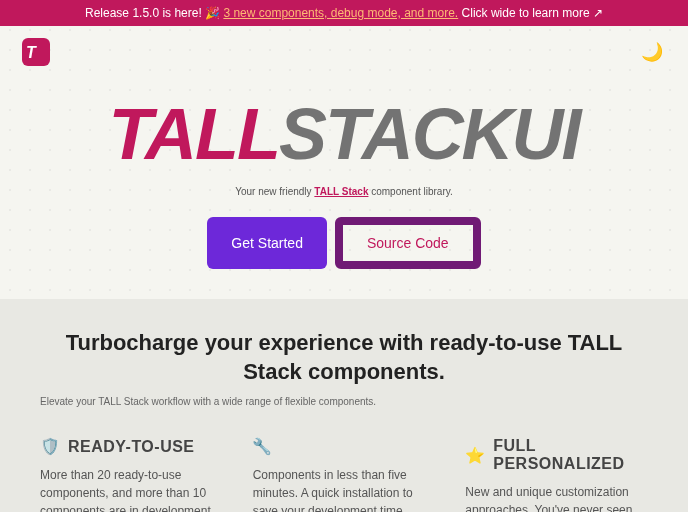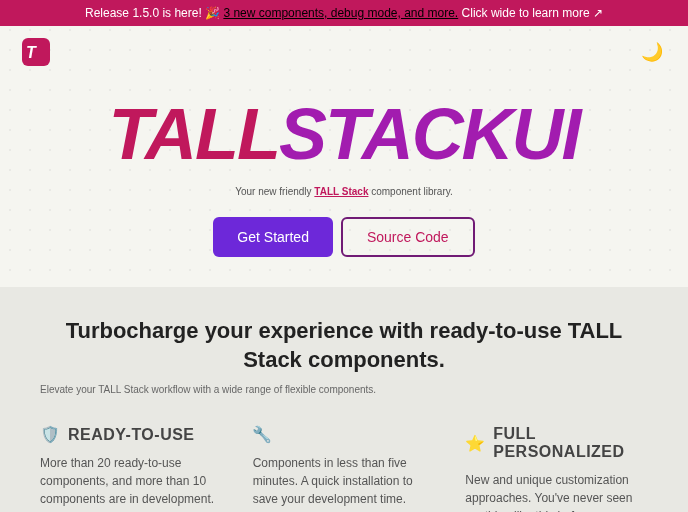--- a/index.html
+++ b/index.html
@@ -30,21 +30,21 @@
       background-color: #c0185c;
       color: white;
       text-align: center;
       padding: 6px 16px;
       font-size: 12px;
       position: relative;
       z-index: 10;
     }
 
     .announcement-bar a {
-      color: #000000;
+      color: #fdba74;
       text-decoration: underline;
     }
 
     
     .top-nav {
       display: flex;
       justify-content: space-between;
       align-items: center;
       padding: 10px 20px;
       position: relative;
@@ -88,21 +88,21 @@
       margin-bottom: 16px;
       color: #c0185c;
       font-style: italic;
     }
 
     .hero-title .tall {
       color: #c0185c;
     }
 
     .hero-title .stackui {
-      color: #a21caf;
+      color: #737373;
     }
 
     .hero-subtitle {
       font-size: 10px;
       color: #555;
       margin-bottom: 20px;
     }
 
     .hero-subtitle .highlight {
       color: #c0185c;
@@ -124,21 +124,21 @@
       padding: 10px 24px;
       border-radius: 6px;
       font-size: 14px;
       cursor: pointer;
       font-weight: 500;
     }
 
     .btn-secondary {
       background-color: transparent;
       color: #c0185c;
-      border: 2px solid #701a75;
+      border: 8px solid #701a75;
       padding: 10px 24px;
       border-radius: 6px;
       font-size: 14px;
       cursor: pointer;
       font-weight: 500;
     }
 
     
     .features-section {
       background-color: #e8e8e3;

